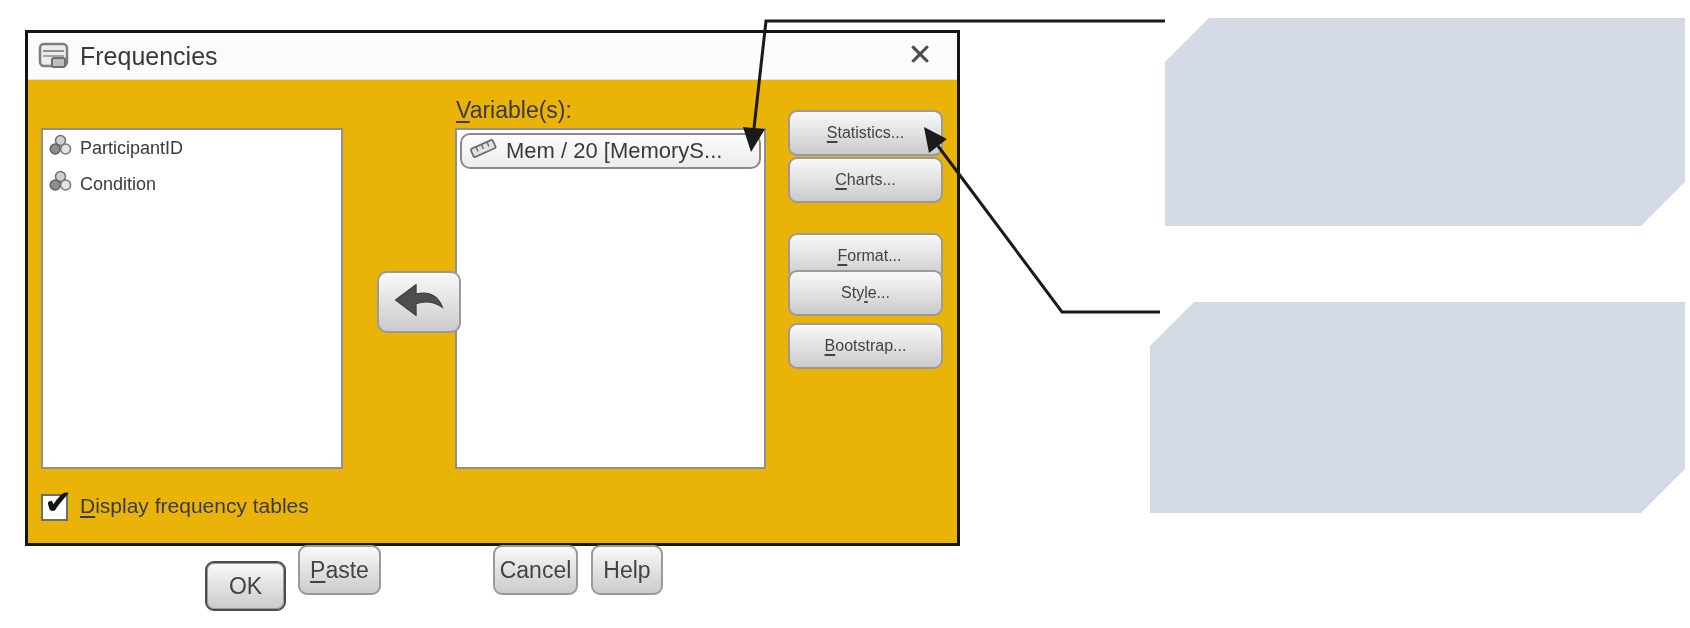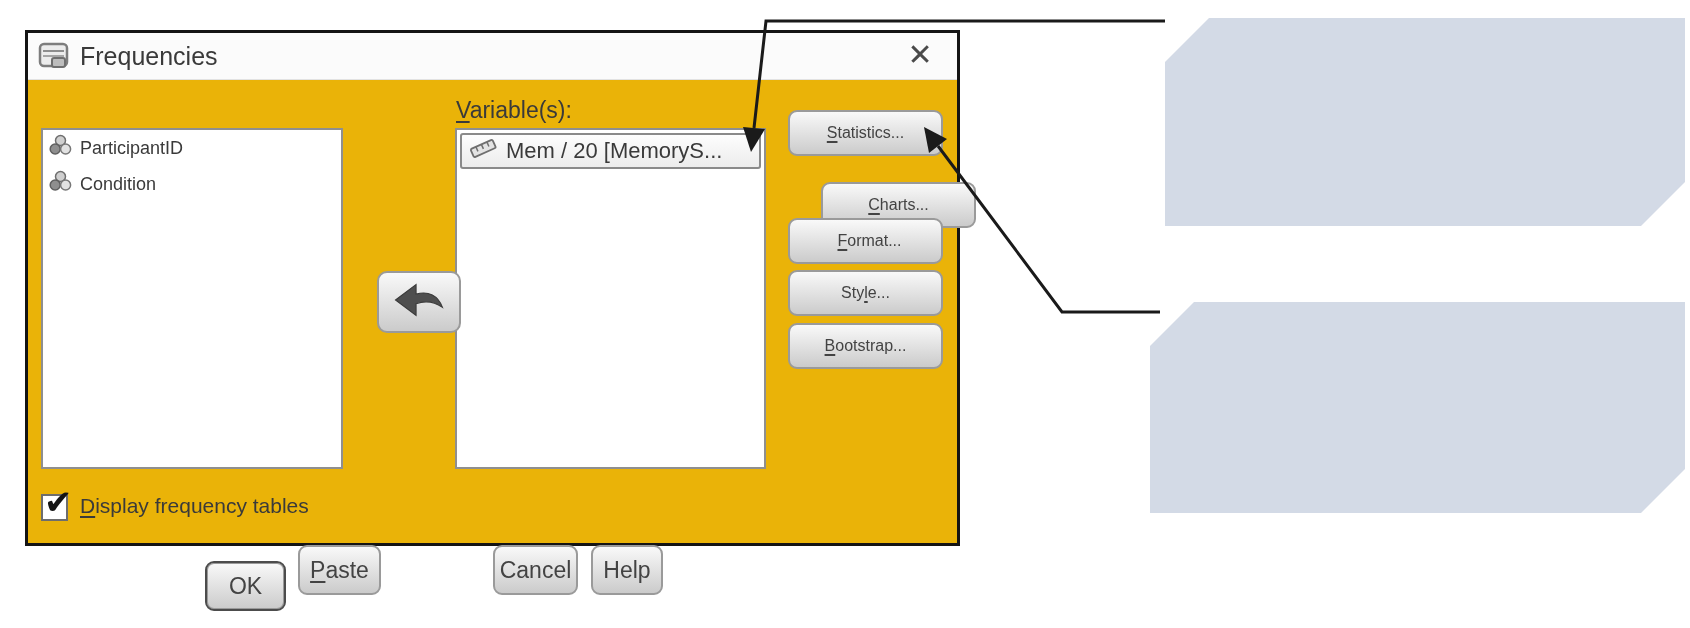--- a/index.html
+++ b/index.html
@@ -15,21 +15,21 @@
   .title-text{position:absolute;left:52px;top:9px;font-size:25px;color:#3a3a3a;}
   .close-btn{position:absolute;right:16px;top:2px;width:42px;height:40px;text-align:center;
              font-size:30px;line-height:40px;color:#4a4a4a;cursor:default;}
 
   
   .listbox{position:absolute;background:#ffffff;border:2px solid #8f8f8f;box-sizing:border-box;}
   .src-box{left:13px;top:95px;width:302px;height:341px;}
   .var-box{left:427px;top:95px;width:311px;height:341px;}
   .src-item{display:flex;align-items:center;gap:8px;padding:4px 6px;font-size:18px;color:#3a3a3a;}
   .var-item{display:flex;align-items:center;gap:8px;margin:3px;padding:2px 6px;font-size:22px;
-            color:#3a3a3a;border:2px solid #8a8a8a;border-radius:3px;
+            color:#3a3a3a;border:2px solid #8a8a8a;border-radius:10px;
             background:linear-gradient(#fdfdfd,#ececec);white-space:nowrap;overflow:hidden;}
   .field-label{position:absolute;left:428px;top:64px;font-size:23px;color:#3a3a3a;}
   .u{text-decoration:underline;text-underline-offset:3px;text-decoration-thickness:2px;}
 
   
   .btn{position:absolute;box-sizing:border-box;border:2px solid #9a9a9a;border-radius:9px;
        background:linear-gradient(#f9f9f9,#cbcbcb);color:#434343;font-size:16px;
        display:flex;align-items:center;justify-content:center;}
   .side-btn{left:760px;width:155px;height:46px;}
   .move-btn{left:349px;top:238px;width:84px;height:62px;border-radius:10px;}
@@ -120,24 +120,24 @@
       <span>
         <svg width="64" height="44" viewBox="0 0 80 60">
           <path d="M8 30 L36 9 L36 22 C53 17 66 24 72 40 C59 31 47 31 36 35 L36 51 Z" fill="#4e4e4e" stroke="#3a3a3a" stroke-width="1.5"></path>
         </svg>
       </span>
     </div>
 
     <div class="btn side-btn" style="top:77px;">
         <span><span></span><span class="u">S</span><span>tatistics...</span></span>
       </div>
-    <div class="btn side-btn" style="top:149px;margin-left:33px;">
+    <div class="btn side-btn" style="top:124px;">
         <span><span></span><span class="u">C</span><span>harts...</span></span>
       </div>
-    <div class="btn side-btn" style="top:185px;padding-left:8px;">
+    <div class="btn side-btn" style="top:200px;padding-left:8px;">
         <span><span></span><span class="u">F</span><span>ormat...</span></span>
       </div>
     <div class="btn side-btn" style="top:237px;text-align:right;">
         <span><span>Sty</span><span class="u">l</span><span>e...</span></span>
       </div>
     <div class="btn side-btn" style="top:290px;">
         <span><span></span><span class="u">B</span><span>ootstrap...</span></span>
       </div>
 
     <div class="chk-row">

